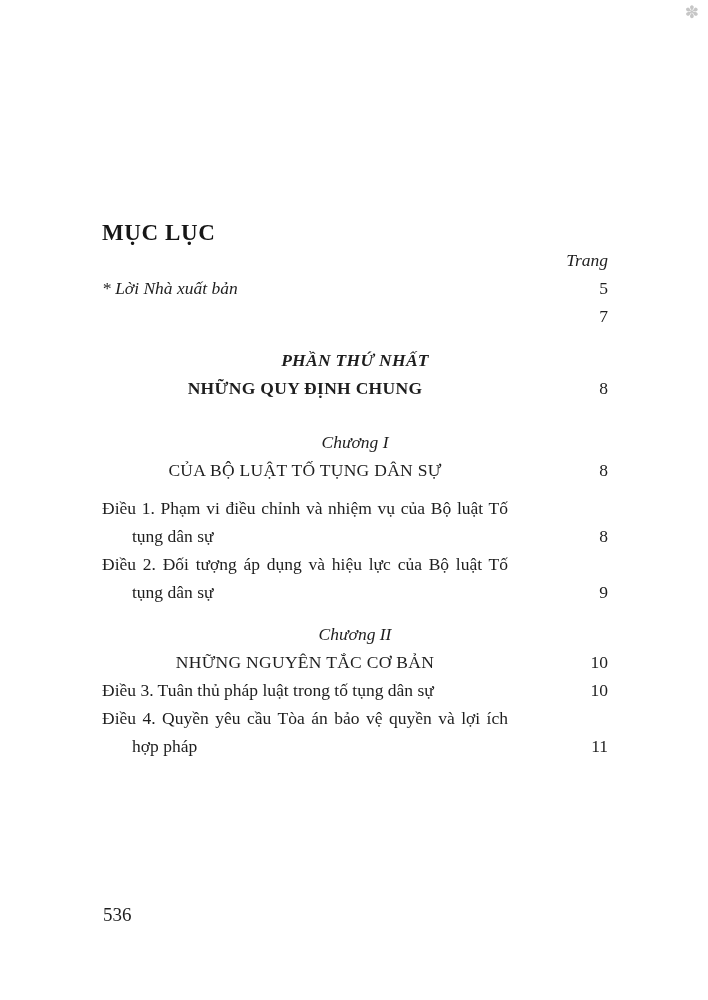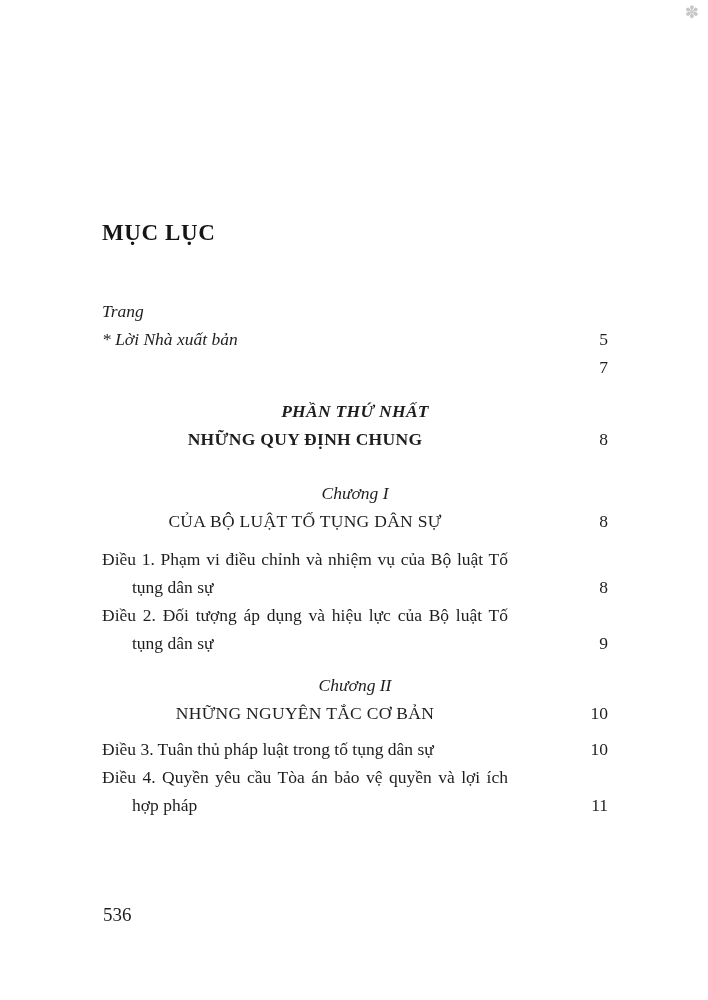--- a/index.html
+++ b/index.html
@@ -26,22 +26,21 @@
 
   .doc-title {
     text-align:left;
     font-size:23px; font-weight:bold;
     line-height:26px;
     letter-spacing:0.6px;
     color:#161616;
   }
 
   .trang-row {
-    margin-top:51px;
-    text-align:left;
+    text-align:right;
     font-style:italic;
   }
 
   .row { display:flex; align-items:flex-end; }
   .col-text { width:406px; }
   .col-page { flex:1 1 auto; text-align:right; }
 
   .fm-entry .col-text {
     font-style:italic;
     padding-left:15px; text-indent:-15px;
@@ -55,21 +54,21 @@
 
   .center { text-align:center; }
   .caps { letter-spacing:0.3px; }
   .bold { font-weight:bold; }
   .italic { font-style:italic; }
 
   .part-kicker { margin-top:16px; }
   .chapter1-kicker { margin-top:26px; }
   .chapter1-articles { margin-top:10px; }
   .chapter2-kicker { margin-top:14px; }
-  .chapter2-articles { margin-top:8px; }
+  .chapter2-articles { }
 
   .footer-page {
     position:absolute; left:103px; top:901px;
     font-size:19px; line-height:28px;
     color:#1e1e1e;
   }
 </style>
 </head>
 <body>
 

